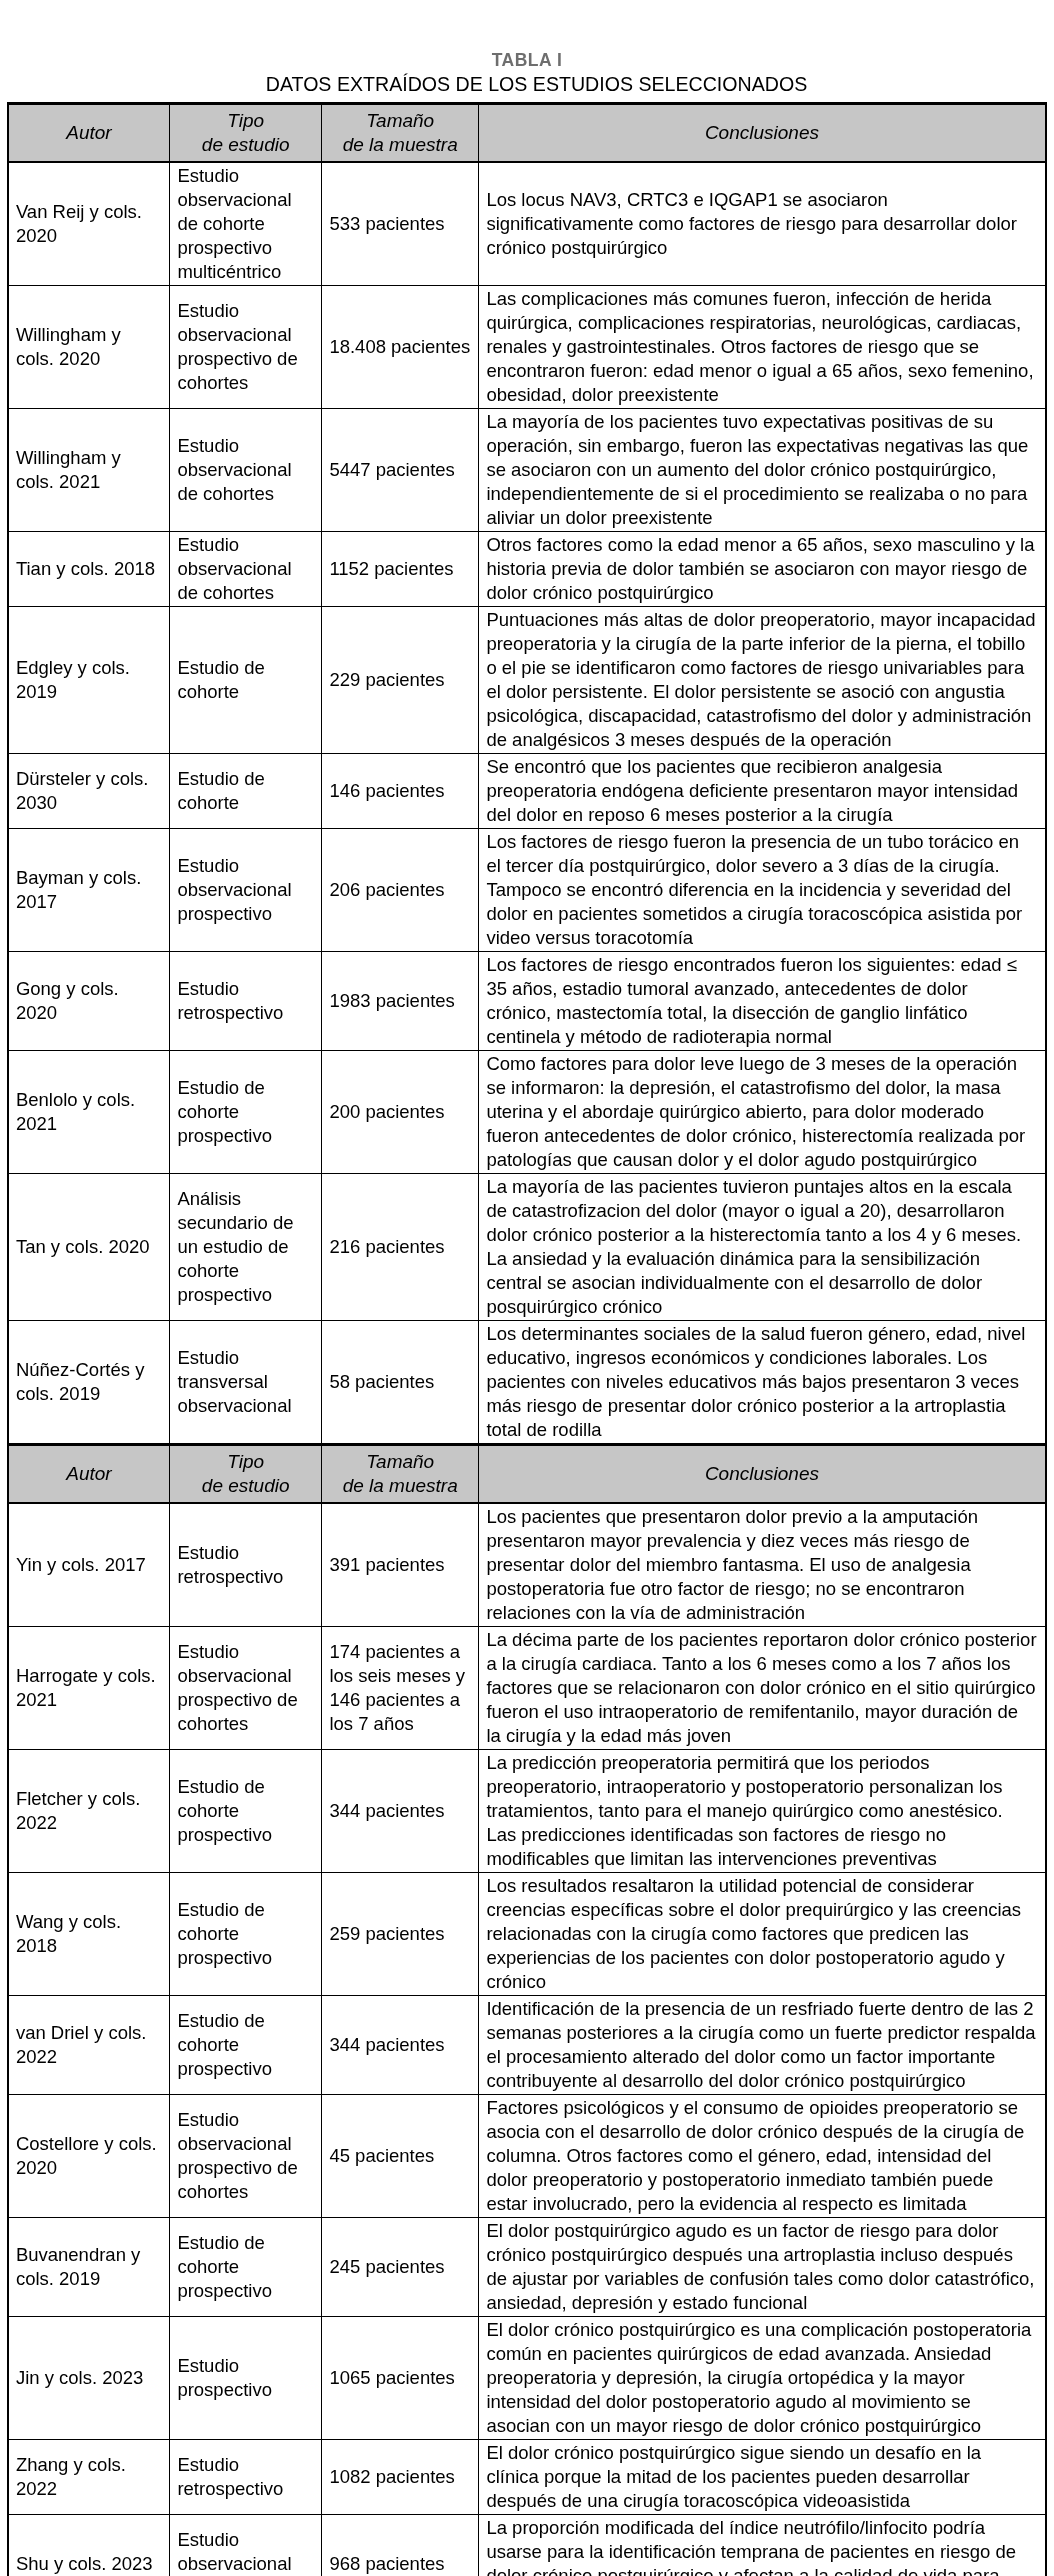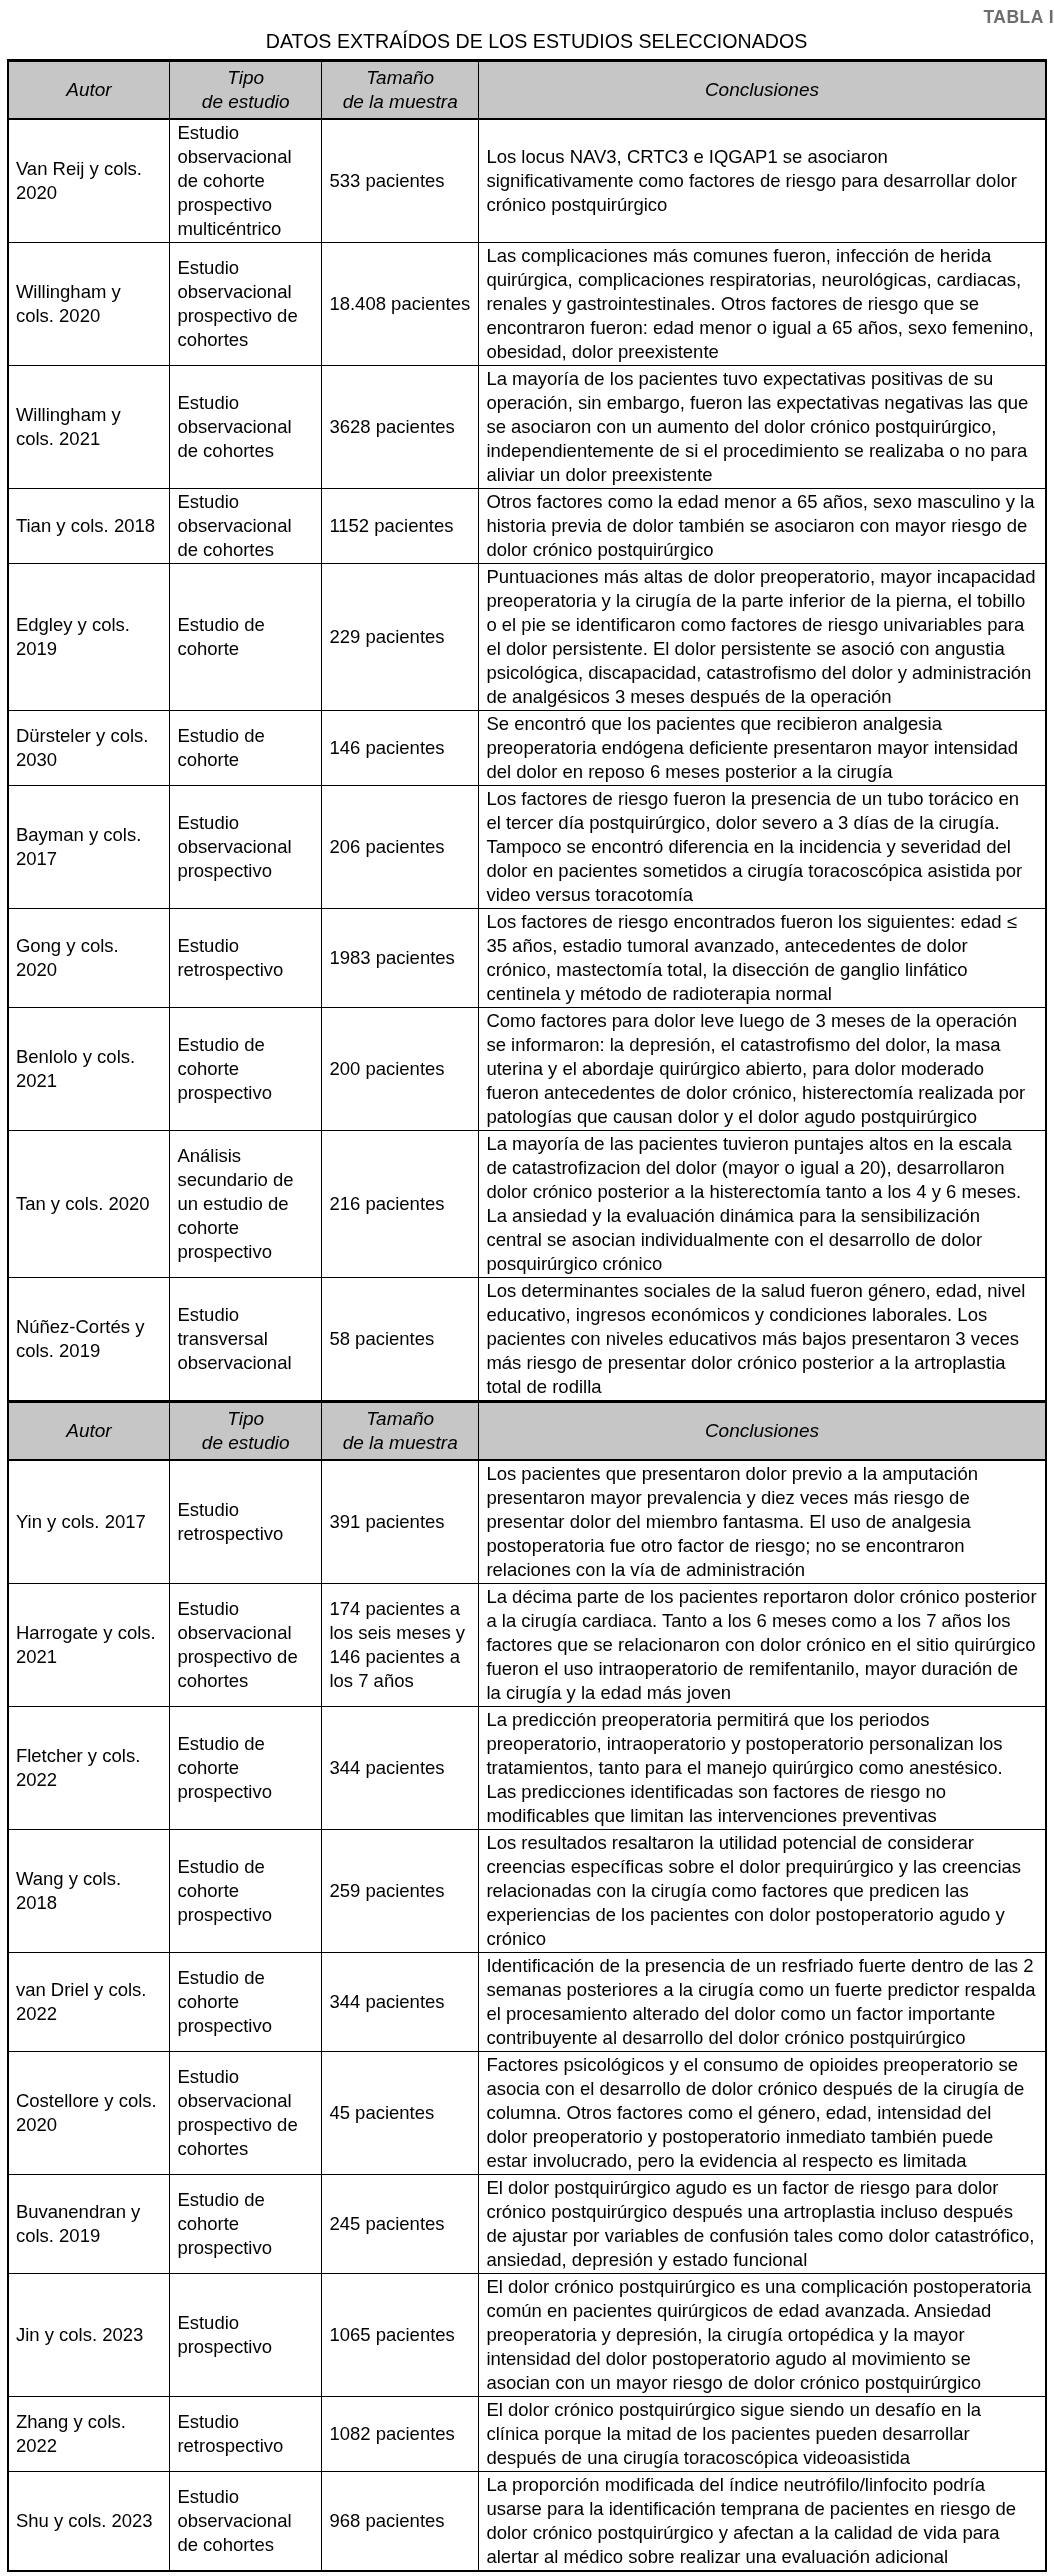--- a/index.html
+++ b/index.html
@@ -9,27 +9,28 @@
     font-family: "Liberation Sans", "DejaVu Sans", sans-serif;
     color: #000000;
   }
   .page {
     width: 1054px;
     min-height: 3228px;
     background: #ffffff;
     box-sizing: border-box;
   }
   .doc-title {
-    text-align: right;
+    text-align: center;
     font-size: 17.5px;
     font-weight: bold;
     color: #6e6e6e;
     letter-spacing: 0.5px;
     padding-top: 7.2px;
     line-height: 21.6px;
+    margin-top: 43px;
   }
   .doc-subtitle {
     text-align: center;
     font-size: 19.6px;
     font-weight: normal;
     color: #000000;
     line-height: 24px;
     margin-bottom: 6.2px;
     padding-left: 19px;
   }
@@ -107,21 +108,21 @@
         </tr>
         <tr>
           <td class="cell-author">Willingham y cols. 2020</td>
           <td class="cell-study-type">Estudio observacional prospectivo de cohortes</td>
           <td class="cell-sample-size">18.408 pacientes</td>
           <td class="cell-conclusions">Las complicaciones más comunes fueron, infección de herida quirúrgica, complicaciones respiratorias, neurológicas, cardiacas, renales y gastrointestinales. Otros factores de riesgo que se encontraron fueron: edad menor o igual a 65 años, sexo femenino, obesidad, dolor preexistente</td>
         </tr>
         <tr>
           <td class="cell-author">Willingham y cols. 2021</td>
           <td class="cell-study-type">Estudio observacional de cohortes</td>
-          <td class="cell-sample-size">3628 pacientes</td>
+          <td class="cell-sample-size">5447 pacientes</td>
           <td class="cell-conclusions">La mayoría de los pacientes tuvo expectativas positivas de su operación, sin embargo, fueron las expectativas negativas las que se asociaron con un aumento del dolor crónico postquirúrgico, independientemente de si el procedimiento se realizaba o no para aliviar un dolor preexistente</td>
         </tr>
         <tr>
           <td class="cell-author">Tian y cols. 2018</td>
           <td class="cell-study-type">Estudio observacional de cohortes</td>
           <td class="cell-sample-size">1152 pacientes</td>
           <td class="cell-conclusions">Otros factores como la edad menor a 65 años, sexo masculino y la historia previa de dolor también se asociaron con mayor riesgo de dolor crónico postquirúrgico</td>
         </tr>
         <tr>
           <td class="cell-author">Edgley y cols. 2019</td>

